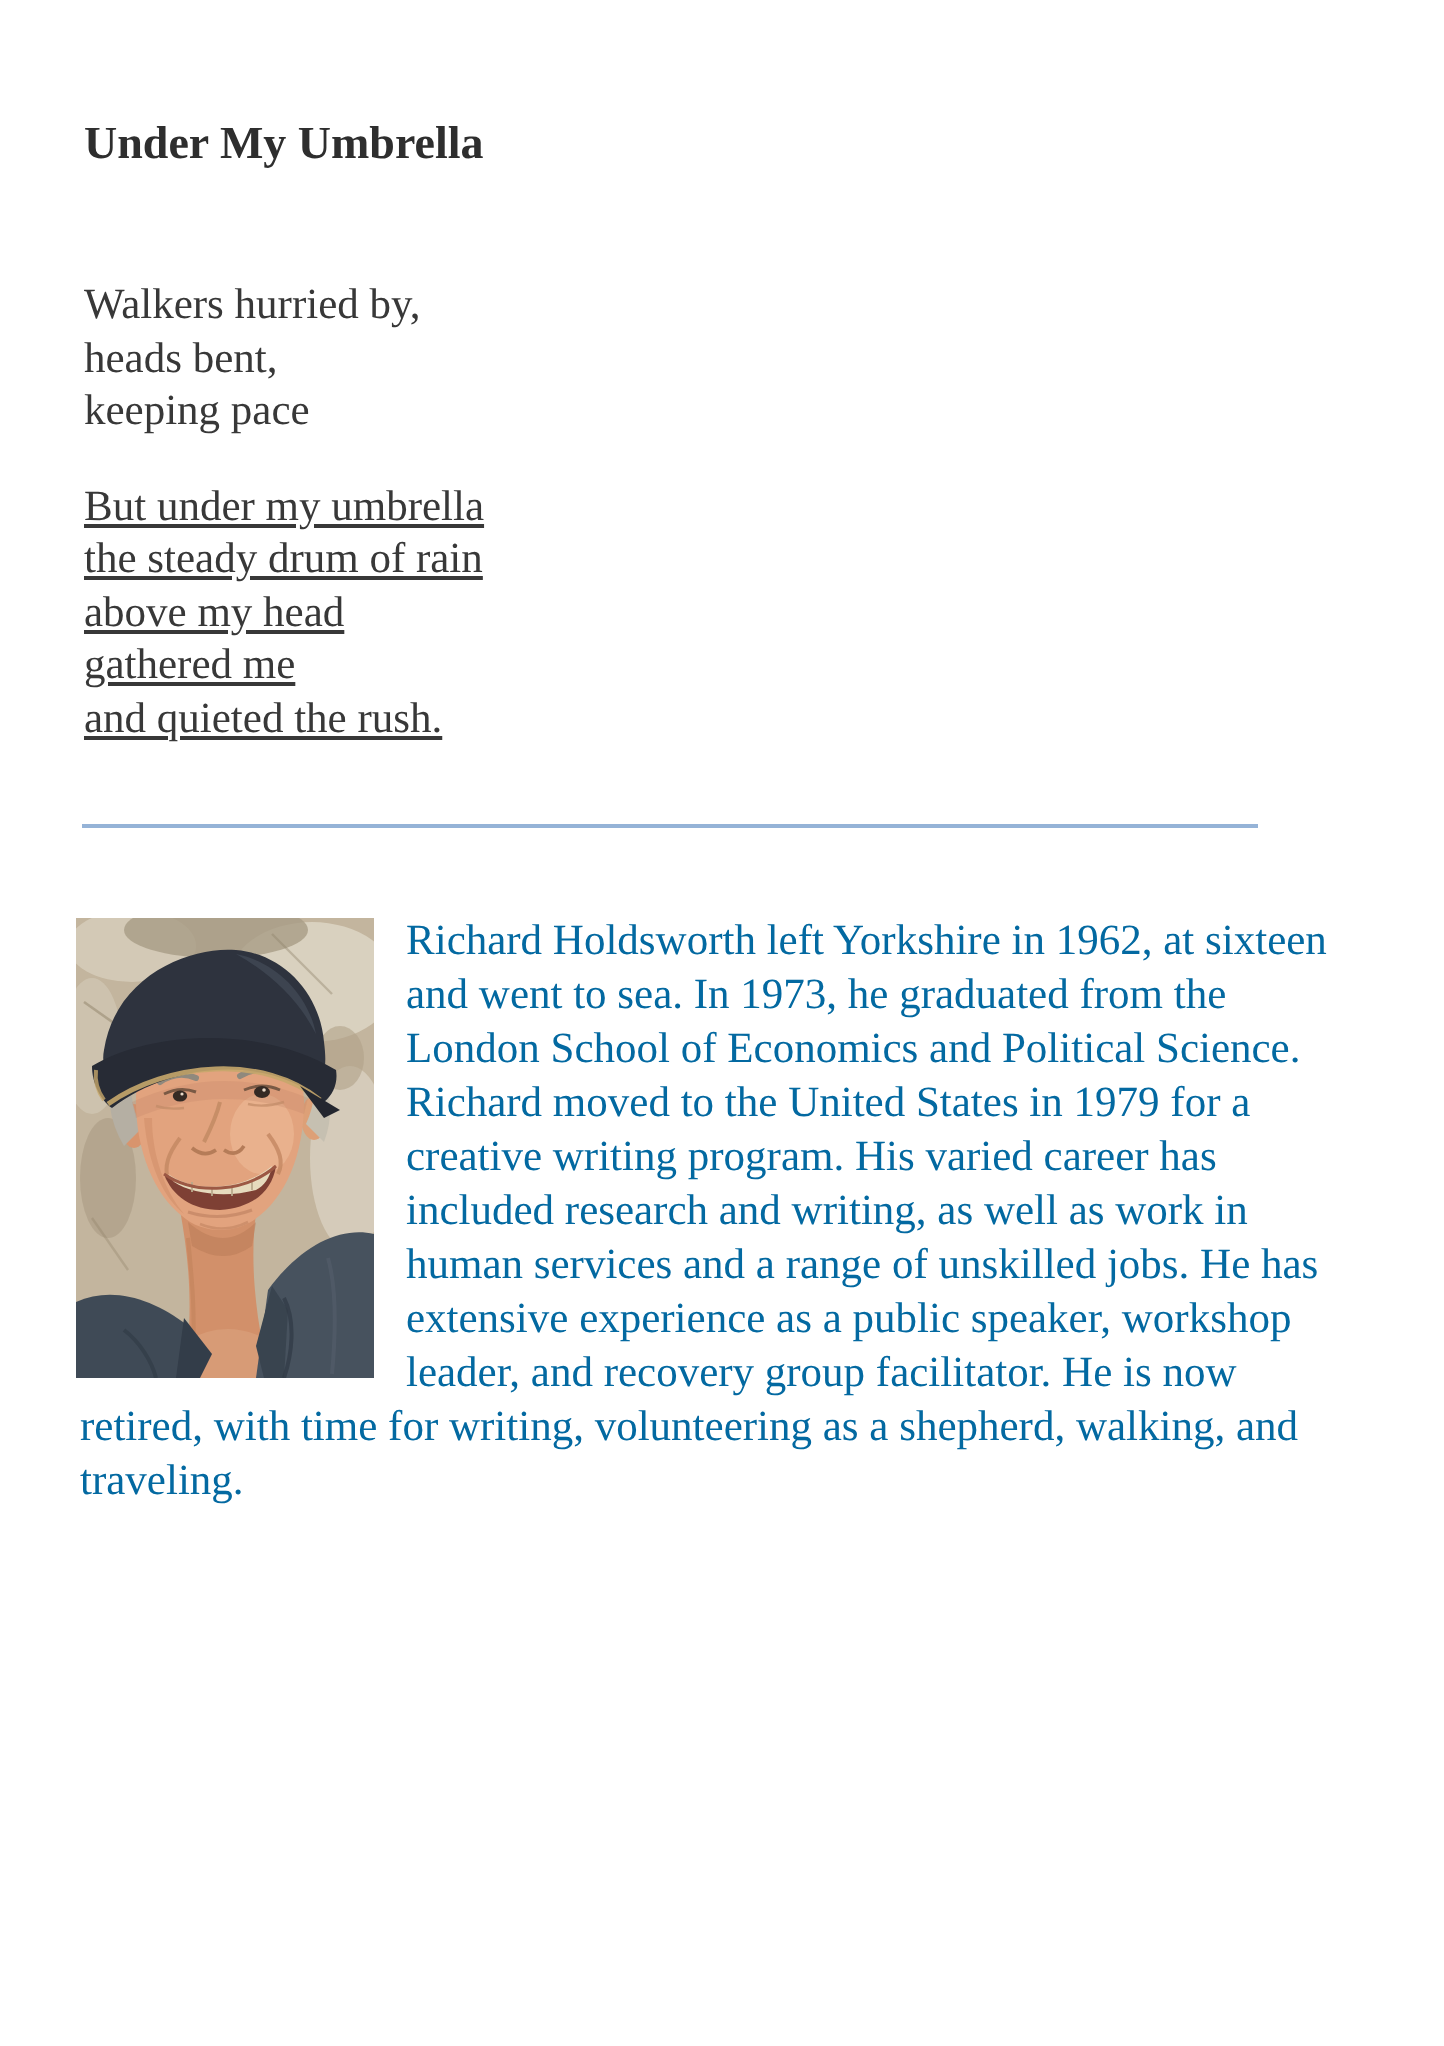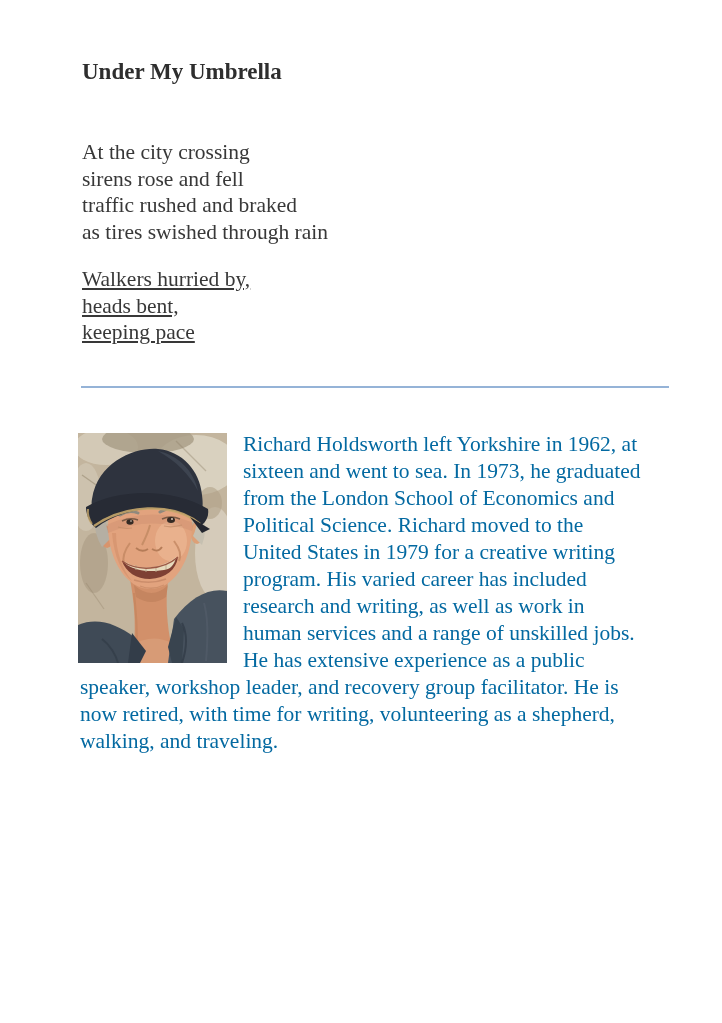--- a/index.html
+++ b/index.html
@@ -6,21 +6,21 @@
     margin: 0;
     padding: 0;
     background: #ffffff;
   }
   .page {
     position: relative;
     width: 722px;
     height: 1023px;
     box-sizing: border-box;
     background: #ffffff;
-    padding: 0 80px;
+    padding: 0 40px;
     overflow: hidden;
     font-family: "Liberation Serif", serif;
     color: #383838;
   }
   .title {
     margin: 57px 0 0 2px;
     font-size: 23px;
     line-height: 30px;
     font-weight: bold;
     color: #2e2e2e;
@@ -72,27 +72,28 @@
   }
 </style>
 </head>
 <body>
 
 <div class="page">
 
   <h1 class="title">Under My Umbrella</h1>
 
   <div class="poem">
-    <p class="stanza">At the city crossing
-sirens rose and fell
-traffic rushed and braked
-as tires swished through rain</p>
     <p class="stanza">Walkers hurried by,
 heads bent,
 keeping pace</p>
+    <p class="stanza">But under my umbrella
+the steady drum of rain
+above my head
+gathered me
+and quieted the rush.</p>
   </div>
 
   <hr class="divider">
 
   <div class="bio">
 
     <div class="bio-photo">
       <svg viewBox="0 0 149 230" xmlns="http://www.w3.org/2000/svg">
 
         <rect x="0" y="0" width="149" height="230" fill="#c3b59e"></rect>

